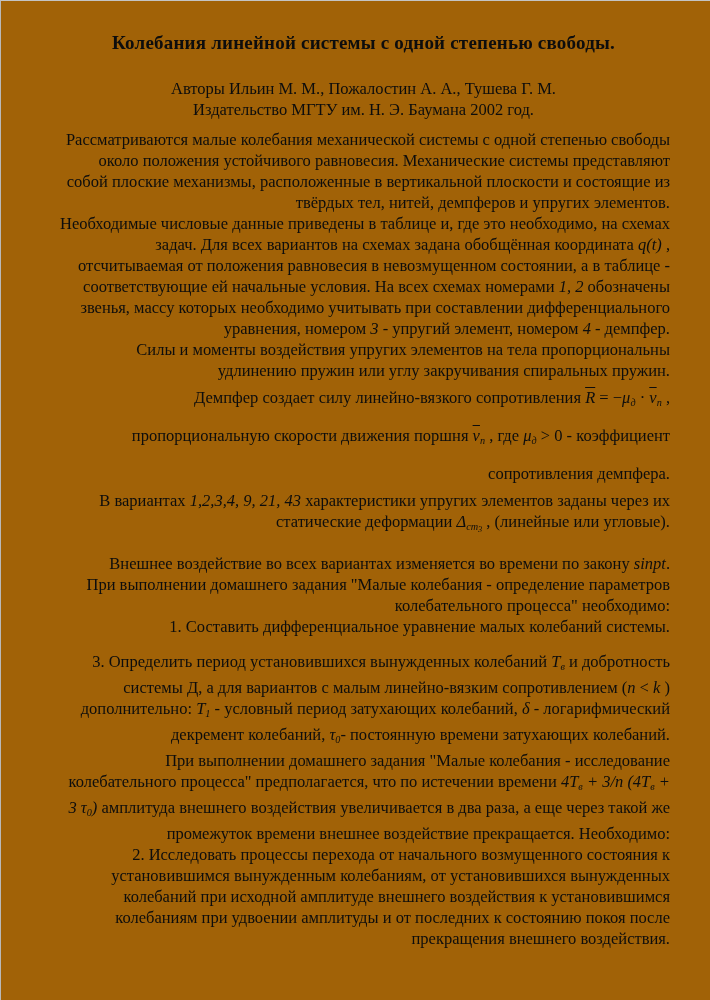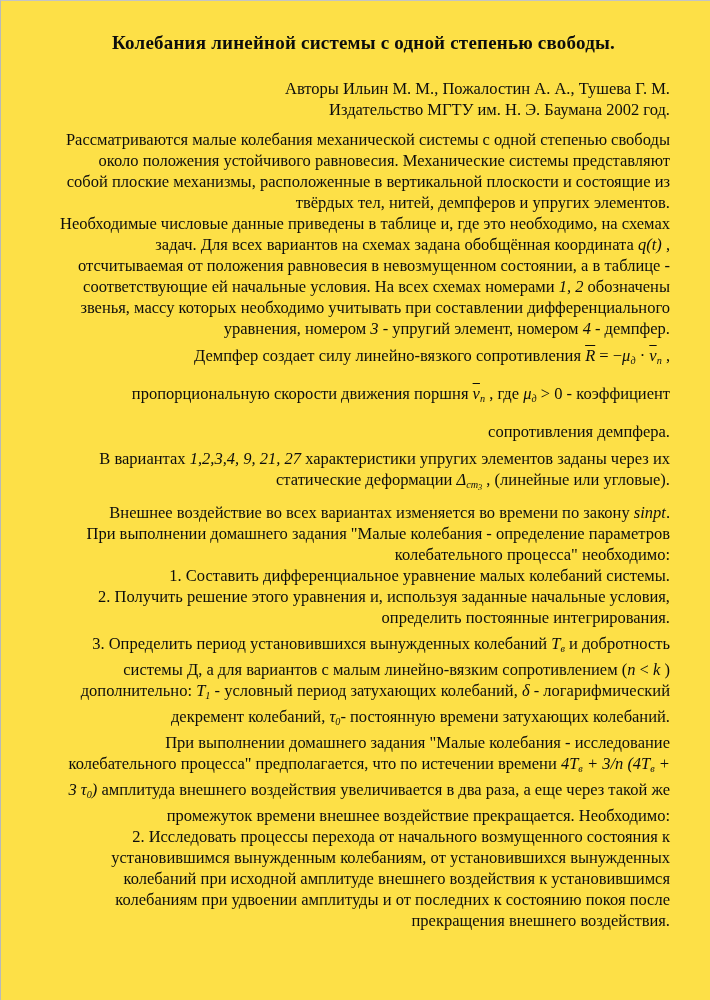--- a/index.html
+++ b/index.html
@@ -1,74 +1,74 @@
 <!DOCTYPE html>
 <html><head>
 <meta charset="utf-8">
 <style>
   html, body { margin: 0; padding: 0; background: #ffffff; }
   .page {
     position: relative;
     width: 710px;
     height: 1000px;
     box-sizing: border-box;
-    background: #fde047;
+    background: #a16207;
     border-left: 1px solid #b9b9b9;
     border-top: 1px solid #c4c4c4;
     overflow: hidden;
     font-family: "Liberation Serif", "DejaVu Serif", serif;
     color: #0d0d0d;
   }
   .doc {
     box-sizing: border-box;
     padding: 31px 40px 0 56px;
   }
   .title {
     font-size: 19px;
     font-weight: bold;
     text-align: center;
     margin: 0 0 25px 0;
     letter-spacing: 0.2px;
   }
   .hline {
-    text-align: right;
+    text-align: center;
     font-size: 16.5px;
     line-height: 20.5px;
     margin: 0;
   }
   .body-block { margin-top: 9px; }
   .para {
     font-size: 16.5px;
     line-height: 21px;
     margin: 0;
     text-align: right;
   }
   .para.roomy { line-height: 33px; }
-  .para.sp { margin-top: 5px; }
+  .para.sp { margin-top: 14px; }
   .para.indent { text-indent: 38px; }
   .s-i  { font-style: italic; }
   .s-ov { text-decoration: overline; }
   .s-sub { font-size: 0.62em; vertical-align: -0.28em; }
   .s-ss  { font-size: 0.5em;  vertical-align: -0.55em; }
 </style>
 </head>
 <body>
 
 <div class="page">
   <div class="doc">
     <h1 class="title">Колебания линейной системы с одной степенью свободы.</h1>
     <p class="hline">Авторы Ильин М. М., Пожалостин А. А., Тушева Г. М.</p>
     <p class="hline">Издательство МГТУ им. Н. Э. Баумана 2002 год.</p>
     <div class="body-block">
         <p class="para"><span>Рассматриваются малые колебания механической системы с одной степенью свободы около положения устойчивого равновесия. Механические системы представляют собой плоские механизмы, расположенные в вертикальной плоскости и состоящие из твёрдых тел, нитей, демпферов и упругих элементов.</span></p>
         <p class="para"><span>Необходимые числовые данные приведены в таблице и, где это необходимо, на схемах задач. Для всех вариантов на схемах задана обобщённая координата </span><span class="s-i">q(t)</span><span> , отсчитываемая от положения равновесия в невозмущенном состоянии, а в таблице - соответствующие ей начальные условия. На всех схемах номерами </span><span class="s-i">1, 2</span><span> обозначены звенья, массу которых необходимо учитывать при составлении дифференциального уравнения, номером </span><span class="s-i">3</span><span> - упругий элемент, номером </span><span class="s-i">4</span><span> - демпфер.</span></p>
+        <p class="para"><span>Силы и моменты воздействия упругих элементов на тела пропорциональны удлинению пружин или углу закручивания спиральных пружин.</span></p>
         <p class="para roomy"><span>Демпфер создает силу линейно-вязкого сопротивления </span><span class="s-i s-ov">R</span><span> = −</span><span class="s-i">μ</span><span class="s-i s-sub">д</span><span> · </span><span class="s-i s-ov">v</span><span class="s-i s-sub">п</span><span> , пропорциональную скорости движения поршня </span><span class="s-i s-ov">v</span><span class="s-i s-sub">п</span><span> , где </span><span class="s-i">μ</span><span class="s-i s-sub">д</span><span> &gt; 0  - коэффициент сопротивления демпфера.</span></p>
-        <p class="para"><span>В вариантах </span><span class="s-i">1,2,3,4, 9, 21, 27</span><span> характеристики упругих элементов заданы через их статические деформации </span><span class="s-i">Δ</span><span class="s-i s-sub">ст</span><span class="s-i s-ss">3</span><span> , (линейные или угловые).</span></p>
+        <p class="para"><span>В вариантах </span><span class="s-i">1,2,3,4, 9, 21, 43</span><span> характеристики упругих элементов заданы через их статические деформации </span><span class="s-i">Δ</span><span class="s-i s-sub">ст</span><span class="s-i s-ss">3</span><span> , (линейные или угловые).</span></p>
         <p class="para sp"><span>Внешнее воздействие во всех вариантах изменяется во времени по закону </span><span class="s-i">sinpt</span><span>.</span></p>
         <p class="para"><span>При выполнении домашнего задания "Малые колебания - определение параметров колебательного процесса" необходимо:</span></p>
         <p class="para"><span>1. Составить дифференциальное уравнение малых колебаний системы.</span></p>
-        <p class="para"><span>2. Получить решение этого уравнения и, используя заданные начальные условия, определить постоянные интегрирования.</span></p>
         <p class="para sp"><span>3. Определить период установившихся вынужденных колебаний </span><span class="s-i">T</span><span class="s-i s-sub">в</span><span> и добротность системы Д, а для вариантов с малым линейно-вязким сопротивлением (</span><span class="s-i">n</span><span> &lt; </span><span class="s-i">k</span><span> ) дополнительно: </span><span class="s-i">T</span><span class="s-i s-sub">1</span><span> - условный период затухающих колебаний,  </span><span class="s-i">δ</span><span> - логарифмический декремент колебаний, </span><span class="s-i">τ</span><span class="s-i s-sub">0</span><span>- постоянную времени затухающих колебаний.</span></p>
         <p class="para"><span>При выполнении домашнего задания "Малые колебания - исследование колебательного процесса" предполагается, что по истечении времени </span><span class="s-i">4T</span><span class="s-i s-sub">в</span><span class="s-i"> + 3/</span><span class="s-i">n</span><span> </span><span class="s-i">(4T</span><span class="s-i s-sub">в</span><span class="s-i"> + 3 </span><span class="s-i">τ</span><span class="s-i s-sub">0</span><span class="s-i">)</span><span> амплитуда внешнего воздействия увеличивается в два раза, а еще через такой же промежуток времени внешнее воздействие прекращается. Необходимо:</span></p>
         <p class="para indent"><span>2. Исследовать процессы перехода от начального возмущенного состояния к установившимся вынужденным колебаниям, от установившихся вынужденных колебаний при исходной амплитуде внешнего воздействия к установившимся колебаниям при удвоении амплитуды и от последних к состоянию покоя после прекращения внешнего воздействия.</span></p>
       </div>
   </div>
 </div>
 
 </body></html>

